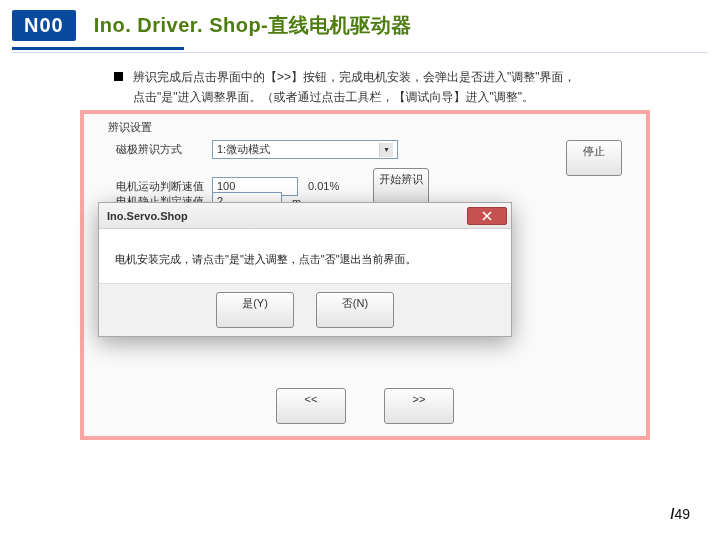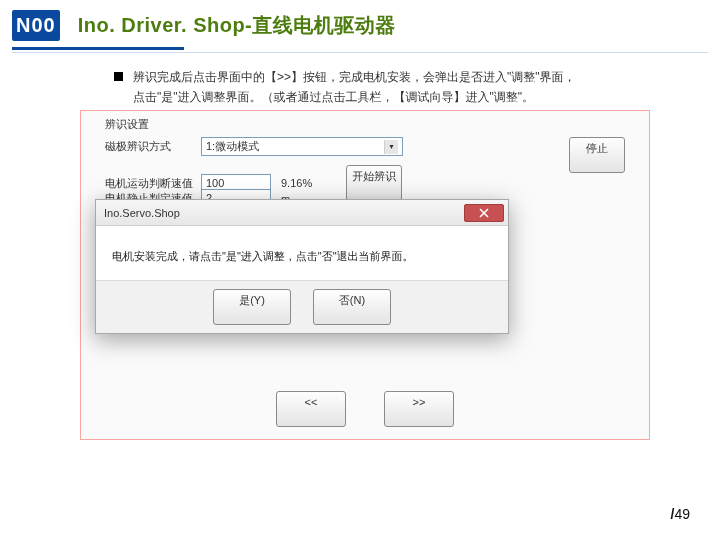--- a/index.html
+++ b/index.html
@@ -1,37 +1,37 @@
 <!DOCTYPE html>
 <html><head>
 <meta charset="utf-8">
 <style>
   * { box-sizing: border-box; }
   html, body { margin: 0; padding: 0; width: 720px; height: 540px; font-family: "Microsoft YaHei", SimSun, Arial, sans-serif; background: #fff; }
   .slide { position: relative; width: 720px; height: 540px; background: #fff; overflow: hidden; }
   .header-row { display: flex; align-items: center; padding: 10px 0 0 12px; }
-  .logo-box { background: #0a4a9e; color: #fff; font-weight: bold; font-size: 20px; padding: 4px 4px; border-radius: 2px; letter-spacing: 1px; }
+  .logo-box { background: #0a4a9e; color: #fff; font-weight: bold; font-size: 20px; padding: 4px 12px; border-radius: 2px; letter-spacing: 1px; }
   .title { color: #4d7c0f; font-weight: bold; font-size: 20px; margin-left: 18px; letter-spacing: 0.5px; }
   .title-underline { height: 3px; background: #0a4a9e; width: 172px; margin-left: 12px; margin-top: 6px; }
   .thin-line { height: 1px; background: #cfdaea; width: 696px; margin-left: 12px; margin-top: 2px; }
   .bullet-row { display: flex; align-items: flex-start; margin: 14px 30px 0 114px; }
   .bullet-sq { width: 9px; height: 9px; background: #000; margin-top: 5px; flex-shrink: 0; }
   .bullet-text { margin-left: 10px; font-size: 12px; color: #333; line-height: 1.7; }
-  .screenshot-area { position: absolute; left: 80px; top: 110px; width: 570px; height: 330px; background: #fafafa; border: 1px solid #fca5a5; font-size: 11px; color: #333; }
+  .screenshot-area { position: absolute; left: 80px; top: 110px; width: 570px; height: 330px; background: #fafafa; border: 4px solid #fca5a5; font-size: 11px; color: #333; }
   .group-label { position: absolute; left: 24px; top: 6px; font-size: 11px; color: #333; }
   .form-row { position: absolute; left: 24px; display: flex; align-items: center; gap: 8px; }
-  .form-label { width: 88px; font-size: 11px; }
-  .dd { display: inline-flex; align-items: center; justify-content: space-between; width: 202px; height: 19px; border: 1px solid #7e9db9; background: #fff; padding: 0 4px; font-size: 11px; }
+  .form-label { width: 88px; font-size: 11px; margin-left: 8px; }
+  .dd { display: inline-flex; align-items: center; justify-content: space-between; width: 186px; height: 19px; border: 1px solid #7e9db9; background: #fff; padding: 0 4px; font-size: 11px; }
   .dd .arrow { width: 14px; height: 14px; display: flex; align-items: center; justify-content: center; background: #e6e6e6; border-left: 1px solid #cfcfcf; font-size: 8px; }
   .tx { display: inline-block; height: 19px; border: 1px solid #7e9db9; background: #fff; padding: 0 4px; font-size: 11px; line-height: 17px; }
   .unit { font-size: 11px; margin-left: 2px; }
   .btn-old { display: inline-block; min-width: 56px; height: 36px; line-height: 20px; text-align: center; border: 1px solid #8a8a8a; border-radius: 3px; background: linear-gradient(#fefefe,#e4e4e4); font-size: 11px; }
   .stop-btn { position: absolute; right: 24px; top: 26px; }
   .dialog { position: absolute; left: 14px; top: 88px; width: 414px; background: #fff; border: 1px solid #a8a8a8; box-shadow: 0 6px 22px rgba(0,0,0,0.35); }
-  .dlg-title { display: flex; align-items: center; justify-content: space-between; height: 26px; padding: 0 0 0 8px; background: linear-gradient(#f6f6f6,#e7e7e7); border-bottom: 1px solid #cfcfcf; font-size: 11px; color: #333; }
+  .dlg-title { display: flex; align-items: center; justify-content: space-between; height: 26px; padding: 0 0 0 8px; background: linear-gradient(#f6f6f6,#e7e7e7); border-bottom: 1px solid #cfcfcf; font-size: 11px; color: #333; font-weight: bold; }
   .dlg-close { width: 40px; height: 18px; background: #c75050; border: 1px solid #a03e3e; border-radius: 2px; display: flex; align-items: center; justify-content: center; margin-right: 4px; }
   .dlg-close svg { display:block; }
   .dlg-body { padding: 22px 16px 14px 16px; }
   .dlg-msg { font-size: 11px; color: #222; line-height: 1.6; }
   .dlg-bar { background: #f1f1f1; border-top: 1px solid #dcdcdc; padding: 8px 12px; display: flex; justify-content: center; gap: 22px; }
   .nav-row { position: absolute; left: 0; bottom: 12px; width: 100%; display: flex; justify-content: center; gap: 38px; }
   .page-num { position: absolute; right: 30px; bottom: 18px; font-size: 14px; color: #111; }
   .page-num .slash { font-weight: bold; }
 </style>
 </head>
@@ -62,22 +62,22 @@
       <div class="dd">
         <span>1:微动模式</span>
         <span class="arrow">▾</span>
       </div>
     </div>
 
     <div class="btn-old stop-btn">停止</div>
 
     <div class="form-row" style="top:54px;">
       <div class="form-label">电机运动判断速值</div>
-      <span class="tx" style="width:70px;">100</span>
-      <span class="unit">9.16%</span>
+      <span class="tx" style="width:86px;">100</span>
+      <span class="unit">0.01%</span>
       <span style="width:18px;"></span>
       <span class="btn-old">开始辨识</span>
     </div>
 
     <div class="form-row" style="top:78px;">
       <div class="form-label">电机静止判定速值</div>
       <span class="tx" style="width:70px;">2</span>
       <span class="unit">m</span>
     </div>
 

